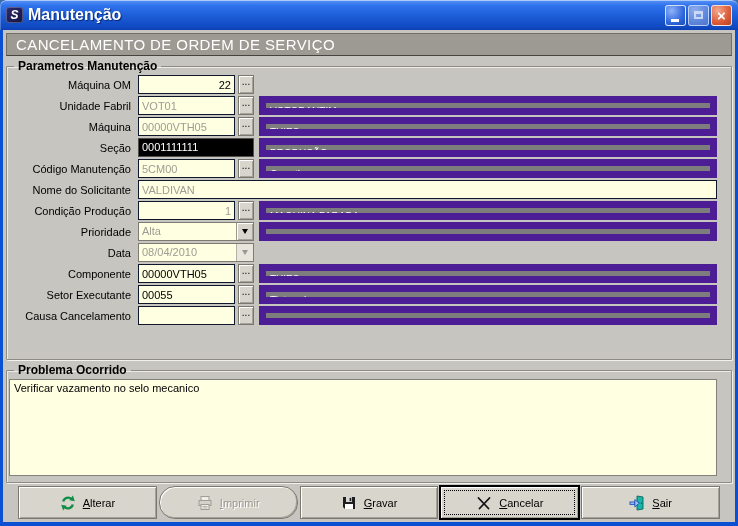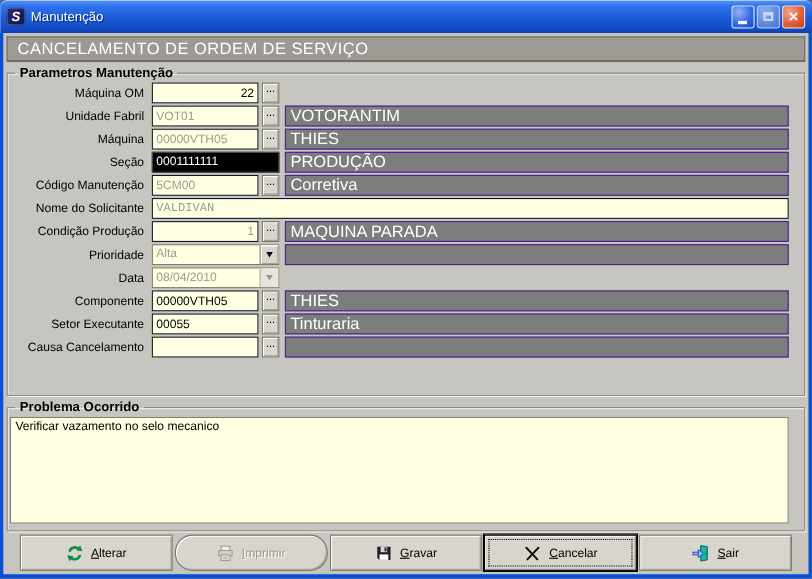--- a/index.html
+++ b/index.html
@@ -16,21 +16,21 @@
     box-shadow:inset 0 1px 0 rgba(255,255,255,.5), inset 1px 0 0 rgba(255,255,255,.25);
     border-radius:6px 6px 0 0;
   }
   .app-icon{
     width:17px;height:16px;margin-right:5px;border-radius:3px;
     background:linear-gradient(135deg,#2b2b74,#14143f);
     color:#fff;font-weight:bold;font-size:12px;line-height:16px;text-align:center;
     box-shadow:inset 0 0 0 1px rgba(255,255,255,.25);
     font-style:italic;
   }
-  .title-text{color:#fff;font-weight:normal;font-size:12px;text-shadow:1px 1px 1px rgba(0,10,60,.65);flex:1;}
+  .title-text{color:#fff;font-weight:bold;font-size:16px;text-shadow:1px 1px 1px rgba(0,10,60,.65);flex:1;}
   .win-controls{display:flex;}
   .wbtn{width:21px;height:21px;margin-left:2px;border-radius:3px;border:1px solid rgba(255,255,255,.8);
         box-sizing:border-box;display:flex;align-items:center;justify-content:center;cursor:default;}
   .wbtn.min{background:radial-gradient(circle at 30% 25%,#8fb3f7,#3168de 60%,#1c4cb4);}
   .glyph-min{width:8px;height:3px;background:#fff;align-self:flex-end;margin:0 0 3px -2px;}
   .wbtn.max{background:radial-gradient(circle at 30% 25%,#a8bded,#6f93df 60%,#5a7fce);opacity:.8;}
   .glyph-max{width:9px;height:8px;border:2px solid rgba(255,255,255,.9);border-top-width:3px;box-sizing:border-box;}
   .wbtn.close{background:radial-gradient(circle at 30% 25%,#f2a88f,#e0603c 55%,#b6411f);}
   .glyph-close{color:#fff;font-weight:bold;font-size:15px;line-height:15px;}
   
@@ -53,36 +53,36 @@
   
   .row{display:flex;align-items:center;height:19px;margin-bottom:2px;}
   .lbl{width:129px;box-sizing:border-box;padding-right:7px;text-align:right;flex:none;font-size:11px;}
   .fld{
     width:97px;height:19px;box-sizing:border-box;flex:none;
     background:#ffffe1;border:1px solid #0f172a;
     font-size:11px;padding:0 3px;color:#000;outline:none;
   }
   .fld.num{text-align:right;}
   .fld.dim{color:#9e9c94;}
-  .fld.wide{flex:1;width:auto;font-family:Liberation Mono, monospace;}
+  .fld.wide{flex:1;width:auto;}
   .dots{
     width:16px;height:19px;margin-left:3px;flex:none;
     background:#d8d5cc;border:1px solid #7b786f;
     box-shadow:inset 1px 1px 0 #fff, inset -1px -1px 0 #a5a29a;
     font-size:10px;line-height:8px;padding:0 0 6px 0;color:#000;cursor:default;
   }
   .darkfld{
     width:116px;height:19px;box-sizing:border-box;flex:none;
     background:#000000;border:1px solid #504f4b;color:#fff;
     font-size:11px;line-height:17px;padding:0 3px;
   }
   .graybox{
     flex:1;height:19px;box-sizing:border-box;margin-left:5px;
-    background:#7d7d7d;border:1px solid #4c1d95;color:#fff;
-    font-size:15px;line-height:17px;padding:0 4px;overflow:hidden;white-space:nowrap;
+    background:#7d7d7d;border:7px solid #4c1d95;color:#fff;
+    font-size:10px;line-height:17px;padding:0 4px;overflow:hidden;white-space:nowrap;
   }
   .combo{
     width:116px;height:19px;box-sizing:border-box;flex:none;display:flex;
     background:#ffffe1;border:1px solid #7d7b72;
   }
   .cval{flex:1;font-size:11px;line-height:17px;padding:0 3px;color:#9e9c94;overflow:hidden;}
   .carrow{
     width:16px;flex:none;display:flex;align-items:center;justify-content:center;
     background:#d8d5cc;border-left:1px solid #9a978e;
     box-shadow:inset 1px 1px 0 #fff, inset -1px -1px 0 #a5a29a;

